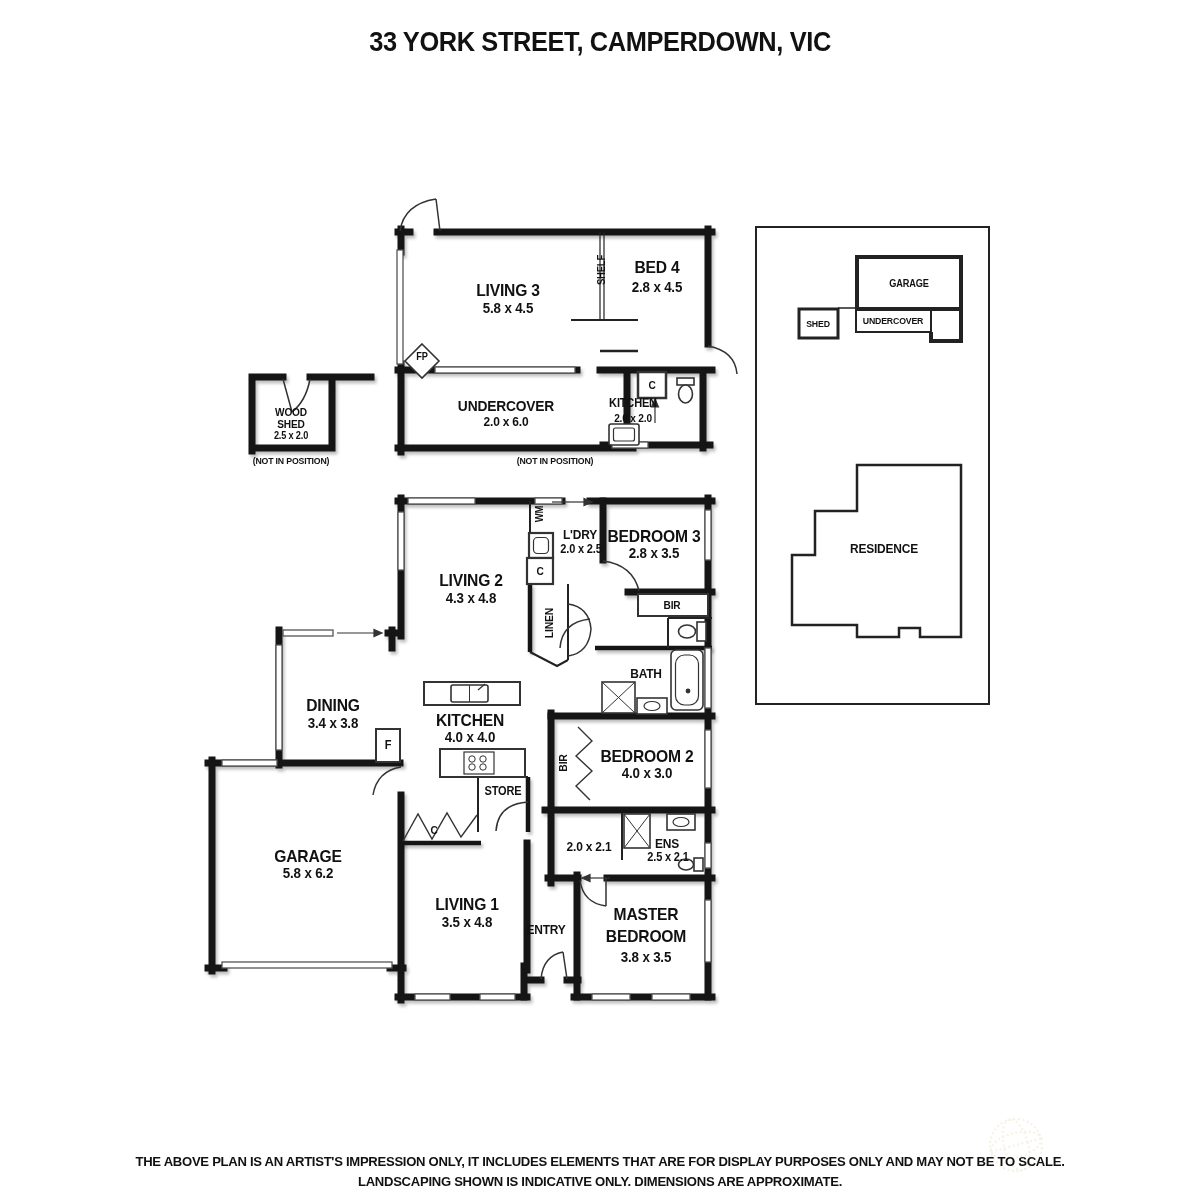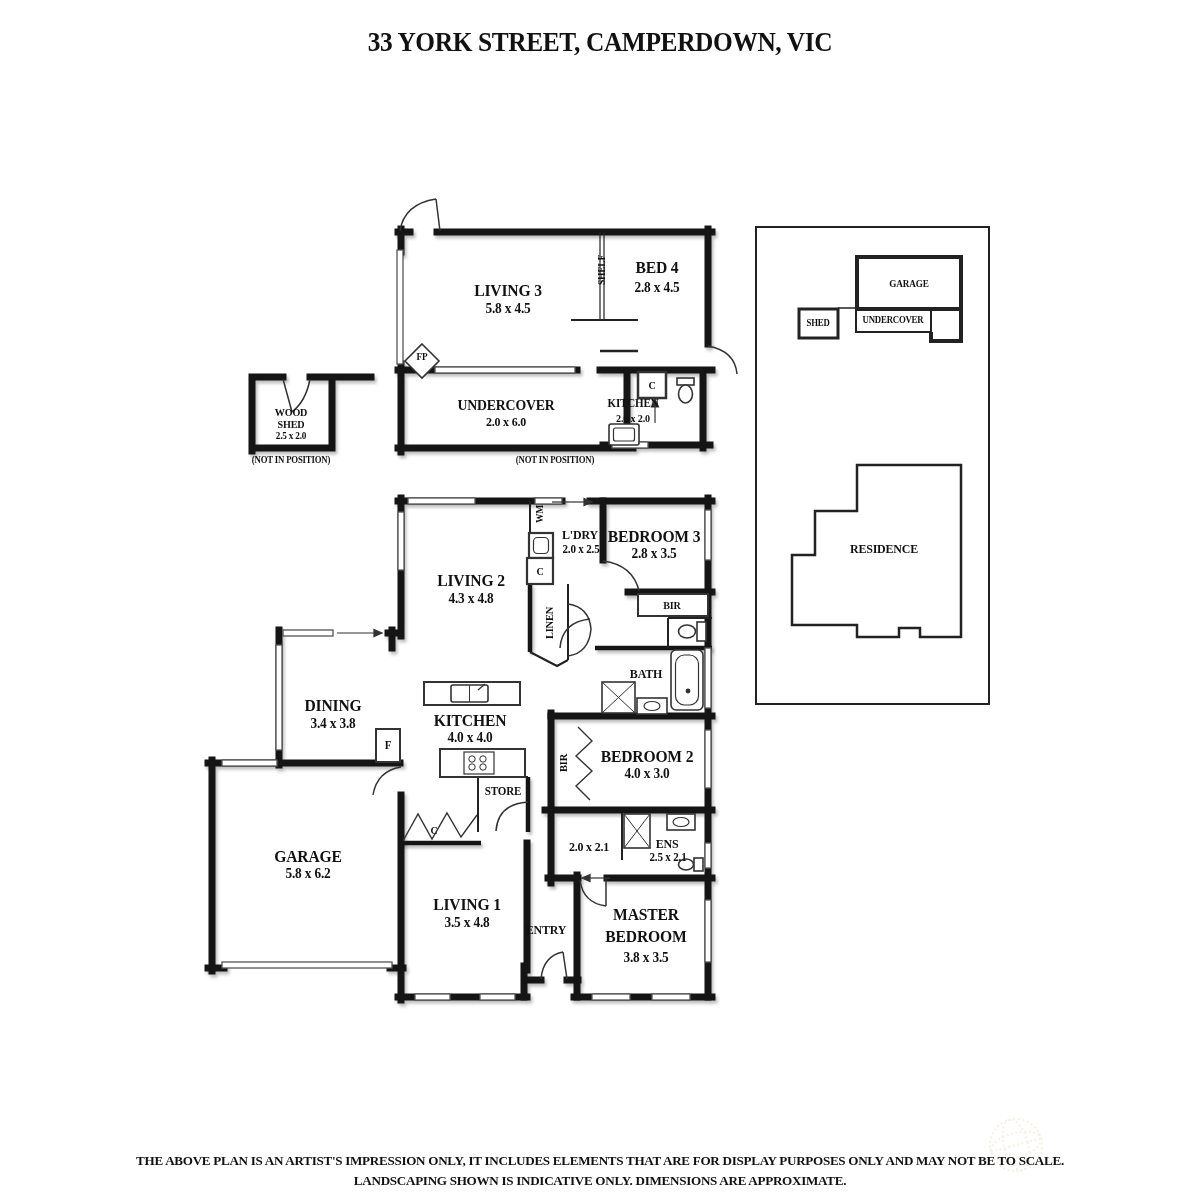--- a/index.html
+++ b/index.html
@@ -1,17 +1,17 @@
 <!DOCTYPE html>
 <html><head>
 <meta charset="utf-8">
 <style>
   html,body{margin:0;padding:0;background:#fff;}
   .page{position:relative;width:1200px;height:1200px;background:#ffffff;overflow:hidden;
-        font-family:Liberation Serif, serif;color:#111;}
+        font-family:Liberation Sans, sans-serif;color:#111;}
   svg.plan{position:absolute;left:0;top:0;}
   g.sh{filter:drop-shadow(2px 3px 1.5px rgba(0,0,0,0.25));}
   .lbl{position:absolute;transform:translate(-50%,-50%) scaleX(0.92);transform-origin:center;
        font-weight:700;white-space:nowrap;letter-spacing:-0.2px;color:#111;line-height:1;}
   .lbl.rot{transform:translate(-50%,-50%) rotate(-90deg) scaleX(0.95);}
   .r1{font-size:17px;} .r2{font-size:14.5px;font-weight:700;}
   .m1{font-size:13px;} .m2{font-size:12px;}
   .s{font-size:11px;} .t10{font-size:10px;} .xs{font-size:9.5px;}
   .u1{font-size:15px;} .u2{font-size:13px;}
   .sp1{font-size:10px;} .sp2{font-size:9.5px;} .spr{font-size:13px;}

